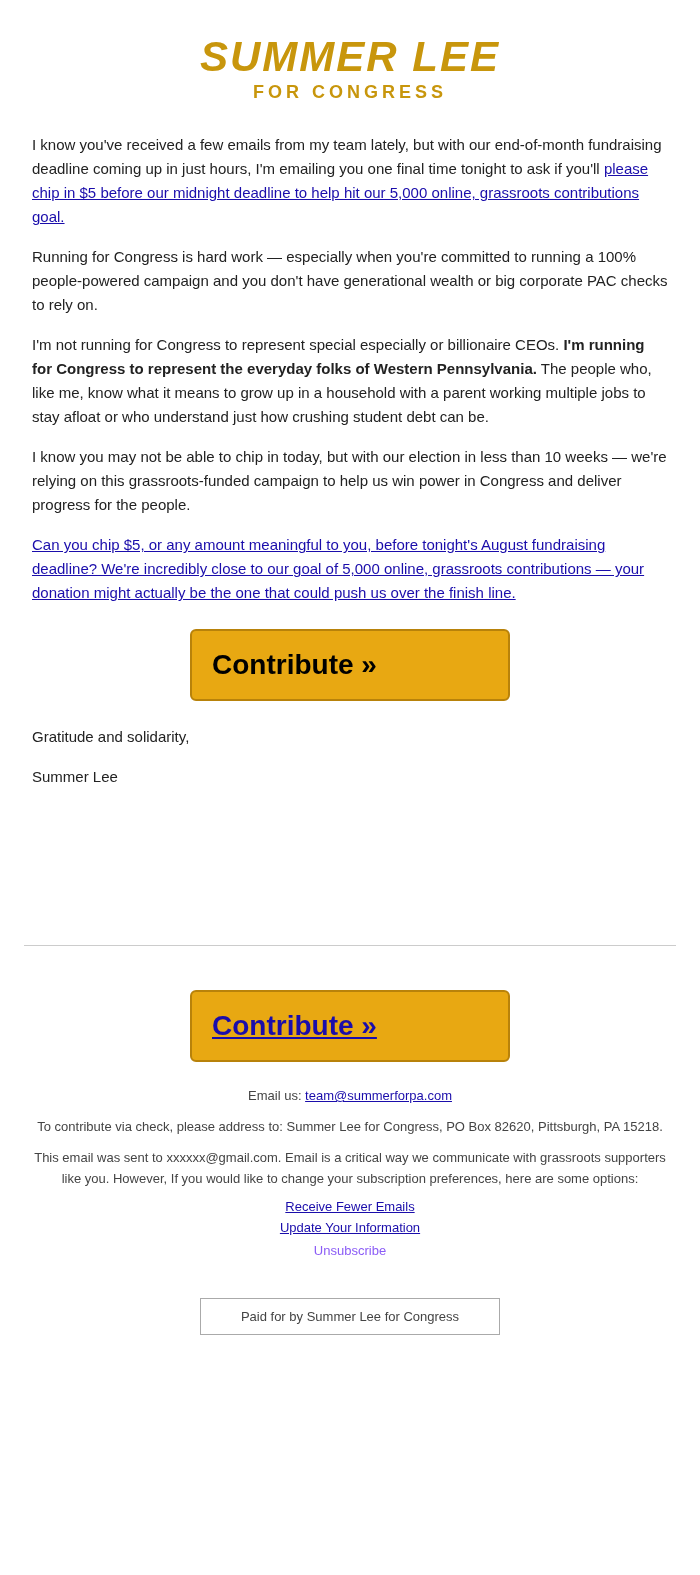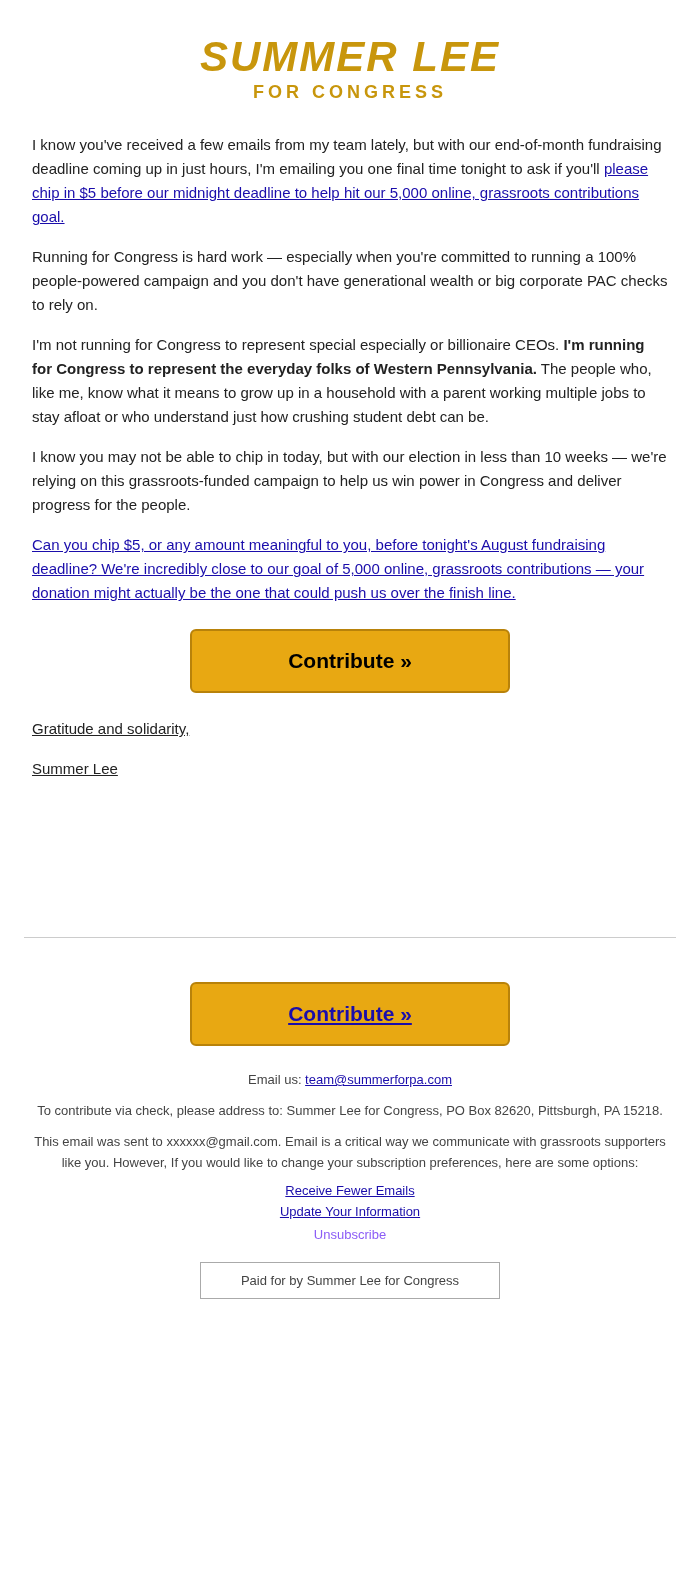--- a/index.html
+++ b/index.html
@@ -47,33 +47,32 @@
     a {
       color: #1a0dab;
       text-decoration: underline;
     }
     .contribute-btn {
       display: block;
       width: 320px;
       margin: 24px auto;
       background: #e8a812;
       color: #000000;
-      font-size: 21px;
+      font-size: 28px;
       font-weight: 900;
-      text-align: center;
+      text-align: left;
       padding: 18px 20px;
       border-radius: 6px;
       border: 2px solid #b8820a;
       text-decoration: none;
       cursor: pointer;
     }
     .signature {
       margin-top: 8px;
       margin-bottom: 8px;
-      text-decoration: underline;
     }
     .spacer {
       height: 120px;
     }
     .divider {
       border: none;
       border-top: 1px solid #cccccc;
       margin: 0 20px;
     }
     .footer {
@@ -100,21 +99,21 @@
       color: #1a0dab;
     }
     .unsubscribe-text {
       font-size: 13px;
       color: #8b5cf6;
     }
     .paid-box {
       border: 1px solid #aaaaaa;
       display: inline-block;
       padding: 10px 40px;
-      margin: 12px auto;
+      margin: 32px auto;
       font-size: 13px;
       color: #444444;
     }
     .paid-wrapper {
       text-align: center;
     }
   </style>
 </head>
 <body>
 

